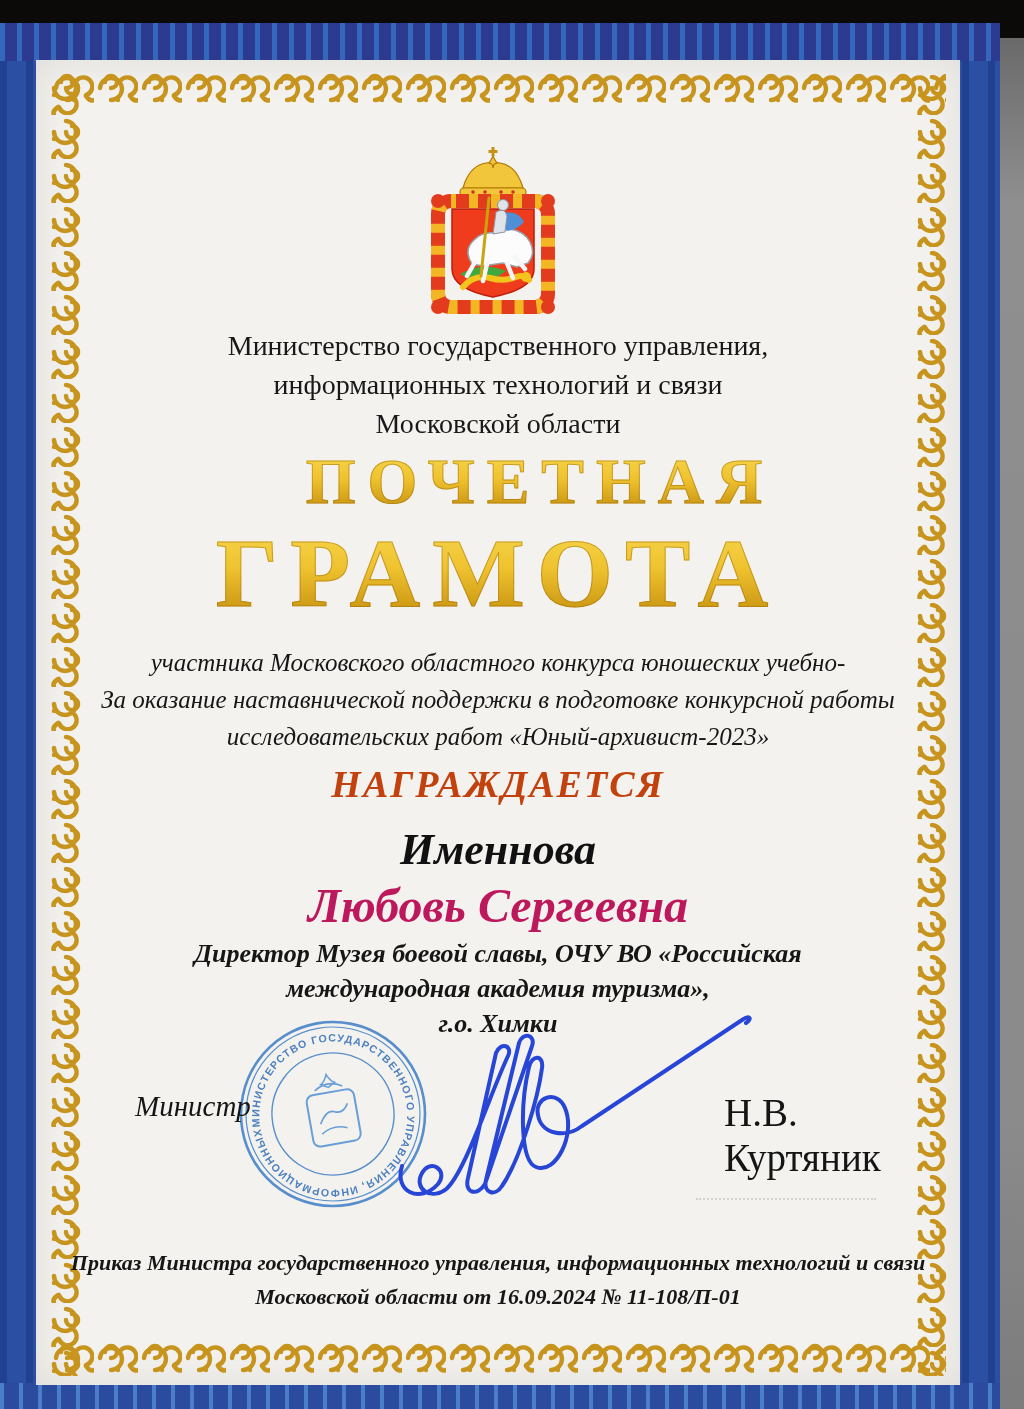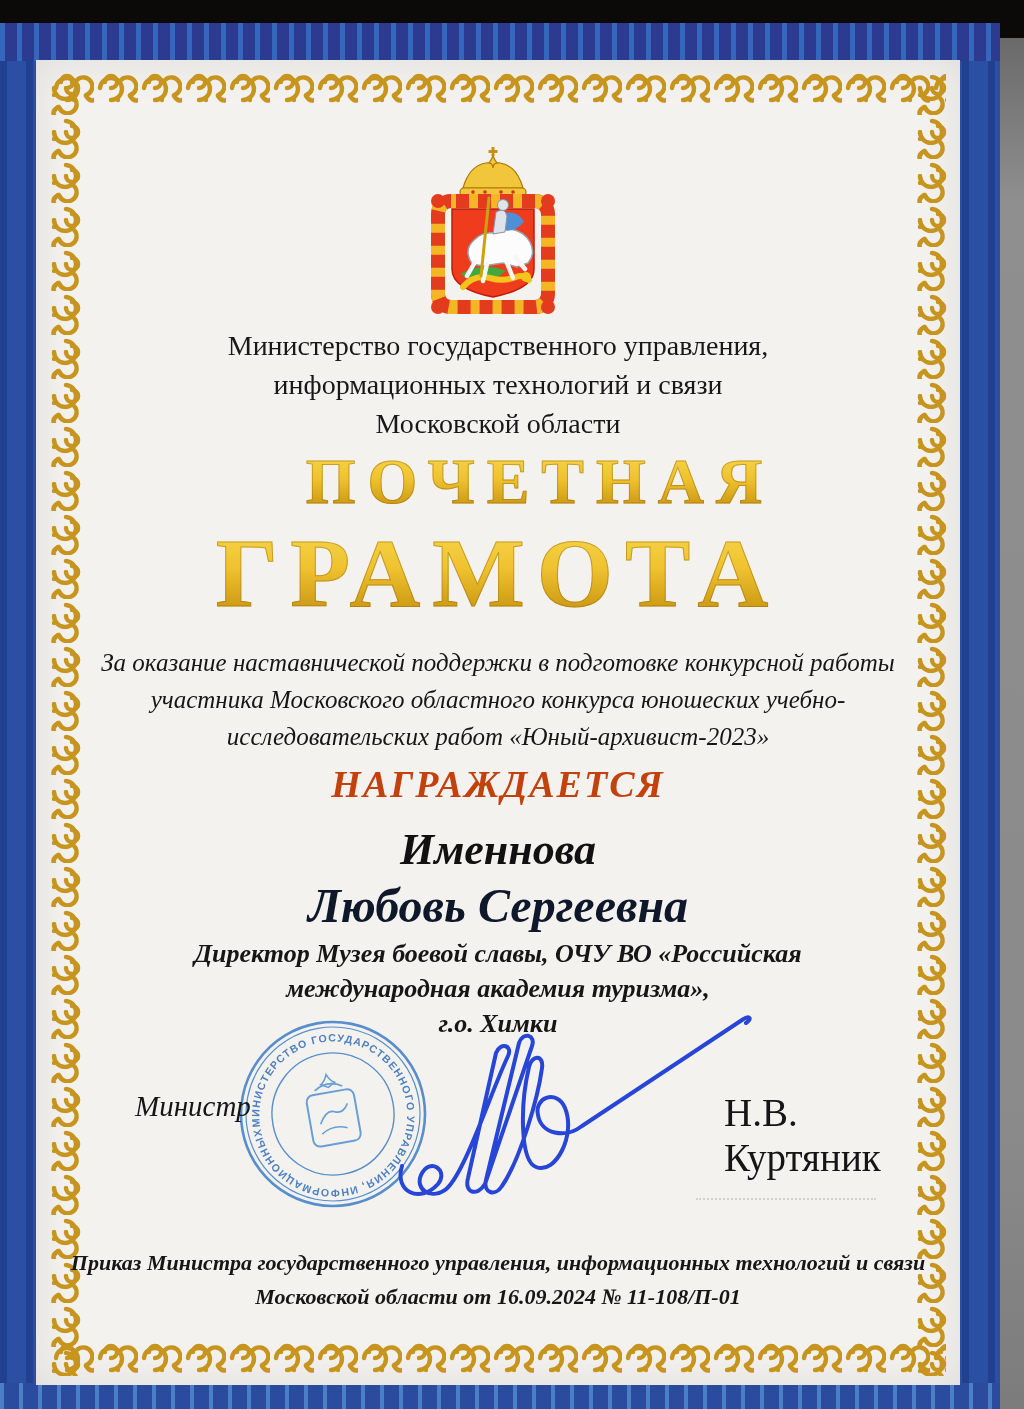--- a/index.html
+++ b/index.html
@@ -36,21 +36,21 @@
   @supports ((-webkit-background-clip:text) or (background-clip:text)){
     .gold-text{background:linear-gradient(180deg,#f7d84e 0%,#efc22f 45%,#c28c0b 100%);
         -webkit-background-clip:text;background-clip:text;color:transparent;text-shadow:none;
         -webkit-text-stroke:1px rgba(150,100,0,.45);}
   }
   .title1{top:390px;font-size:64px;letter-spacing:12px;line-height:1;margin-left:42px;}
   .title2{top:452px;font-size:98px;letter-spacing:12px;line-height:1;margin-top:12px;}
   .reason{top:584px;font-size:25px;line-height:37px;font-style:italic;color:#161616;}
   .award-label{top:702px;font-size:38px;font-weight:bold;font-style:italic;letter-spacing:2px;color:#c2410c;}
   .name1{top:764px;font-size:44px;font-weight:bold;font-style:italic;color:#111;text-align:center;}
-  .name2{top:818px;font-size:48px;font-weight:bold;font-style:italic;color:#0f172a;}
+  .name2{top:818px;font-size:48px;font-weight:bold;font-style:italic;color:#be185d;}
   .position{top:876px;font-size:26px;line-height:35px;font-weight:600;font-style:italic;color:#161616;}
   .minister-label{left:99px;top:1030px;font-size:29px;font-style:italic;color:#151515;}
   .minister-name{left:688px;top:1030px;width:220px;font-size:39px;color:#151515;}
   .seal{left:201px;top:958px;width:192px;height:192px;transform:rotate(-10deg);opacity:.92;}
   .signature{left:350px;top:930px;width:380px;height:240px;}
   .faint-marks{left:660px;top:1138px;width:180px;height:0;border-top:2px dotted rgba(60,60,60,.35);opacity:.5;}
   .order{top:1186px;font-size:22px;line-height:34px;font-weight:600;font-style:italic;color:#161616;}
 </style>
 </head>
 <body>
@@ -169,22 +169,22 @@
       <div class="abs centered ministry">
         <div>Министерство государственного управления,</div>
         <div>информационных технологий и связи</div>
         <div>Московской области</div>
       </div>
 
       <div class="abs centered title1 gold-text">ПОЧЕТНАЯ</div>
       <div class="abs centered title2 gold-text">ГРАМОТА</div>
 
       <div class="abs centered reason">
+        <div>участника Московского областного конкурса юношеских учебно-</div>
         <div>За оказание наставнической поддержки в подготовке конкурсной работы</div>
-        <div>участника Московского областного конкурса юношеских учебно-</div>
         <div>исследовательских работ «Юный-архивист-2023»</div>
       </div>
 
       <div class="abs centered award-label">НАГРАЖДАЕТСЯ</div>
       <div class="abs centered name1">Именнова</div>
       <div class="abs centered name2">Любовь Сергеевна</div>
 
       <div class="abs centered position">
         <div>Директор Музея боевой славы, ОЧУ ВО «Российская</div>
         <div>международная академия туризма»,</div>

